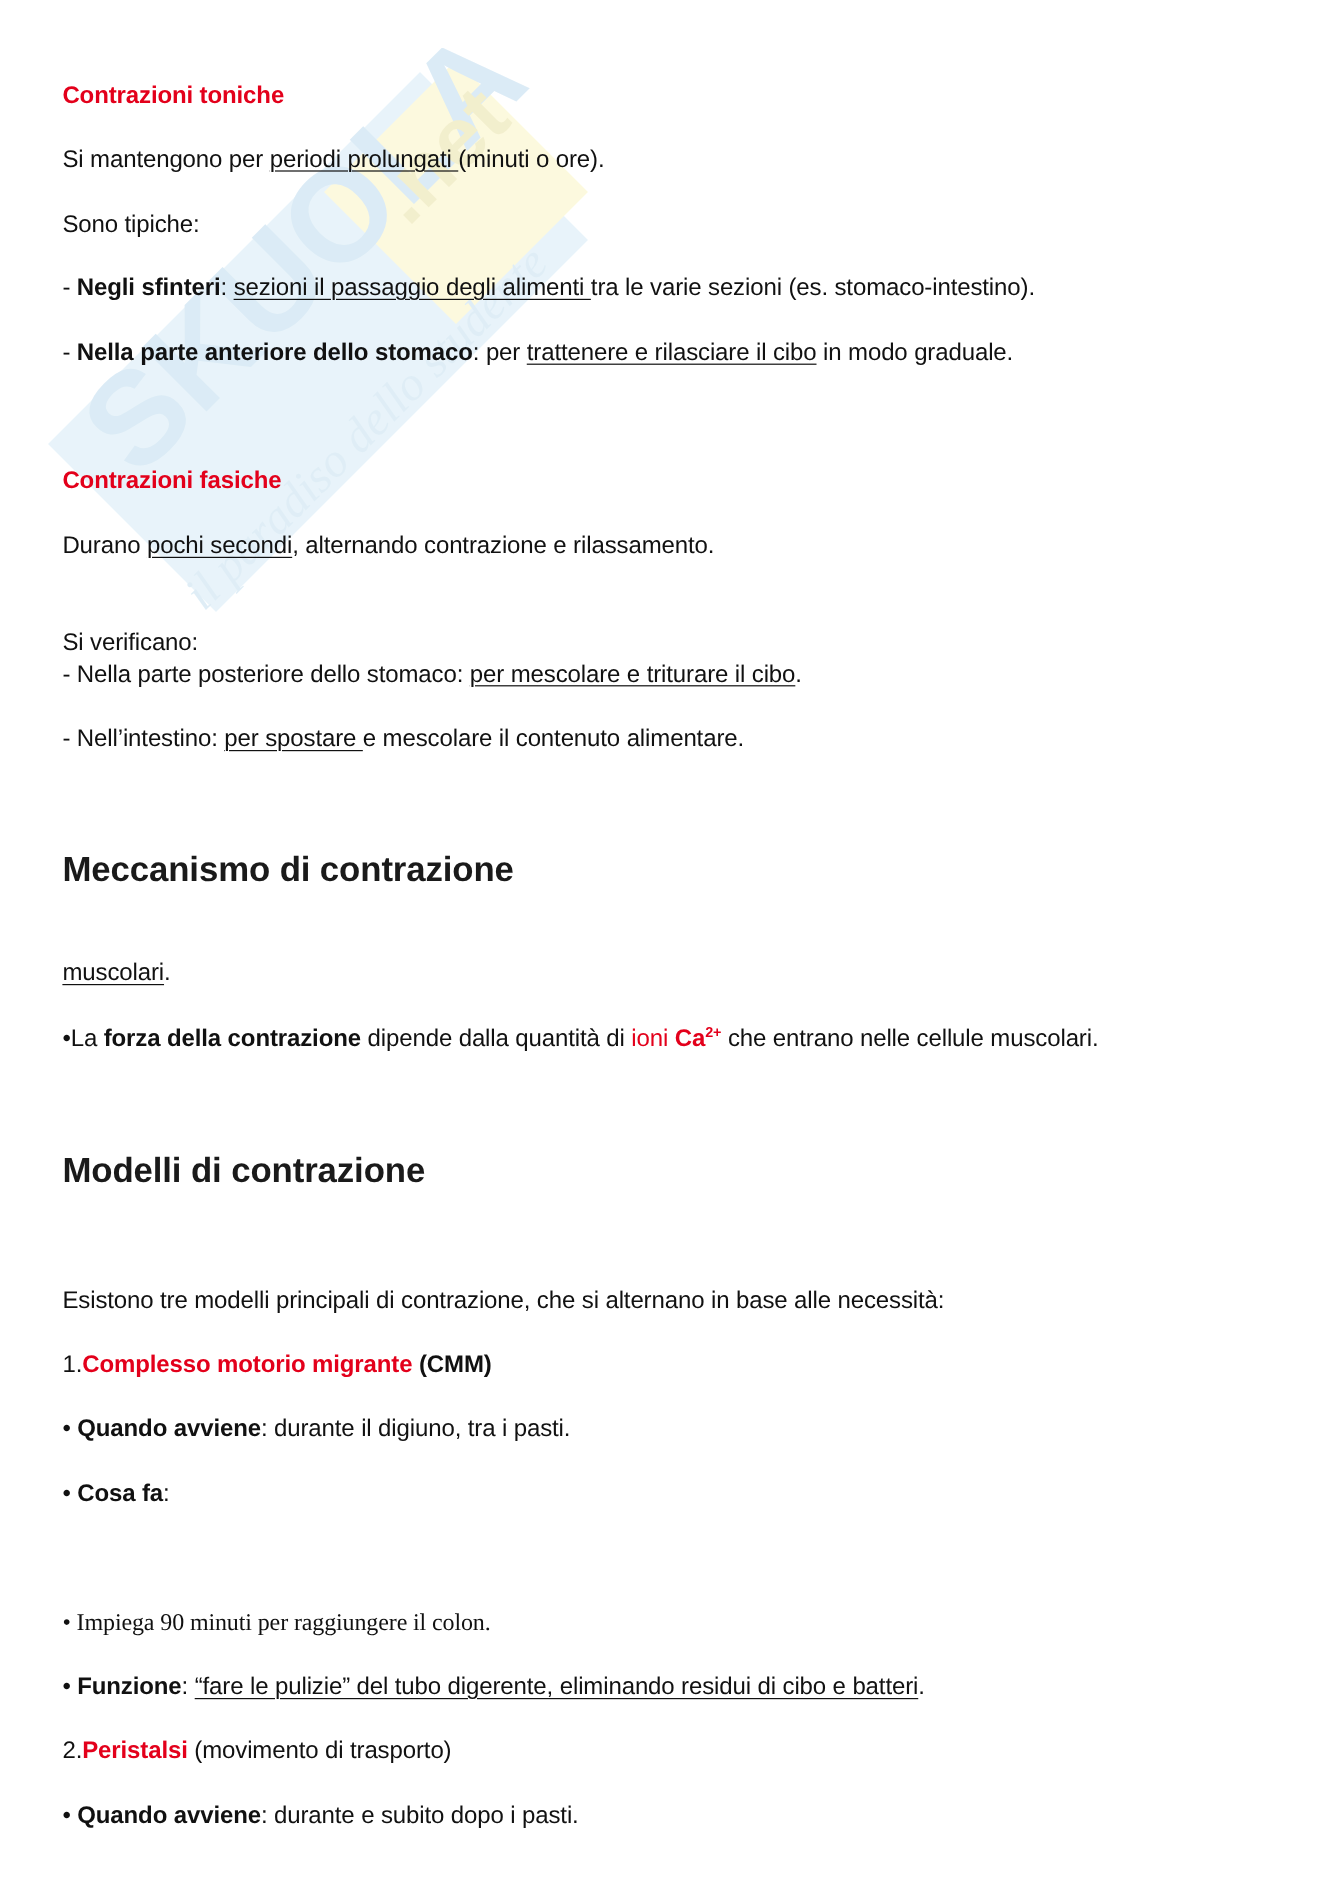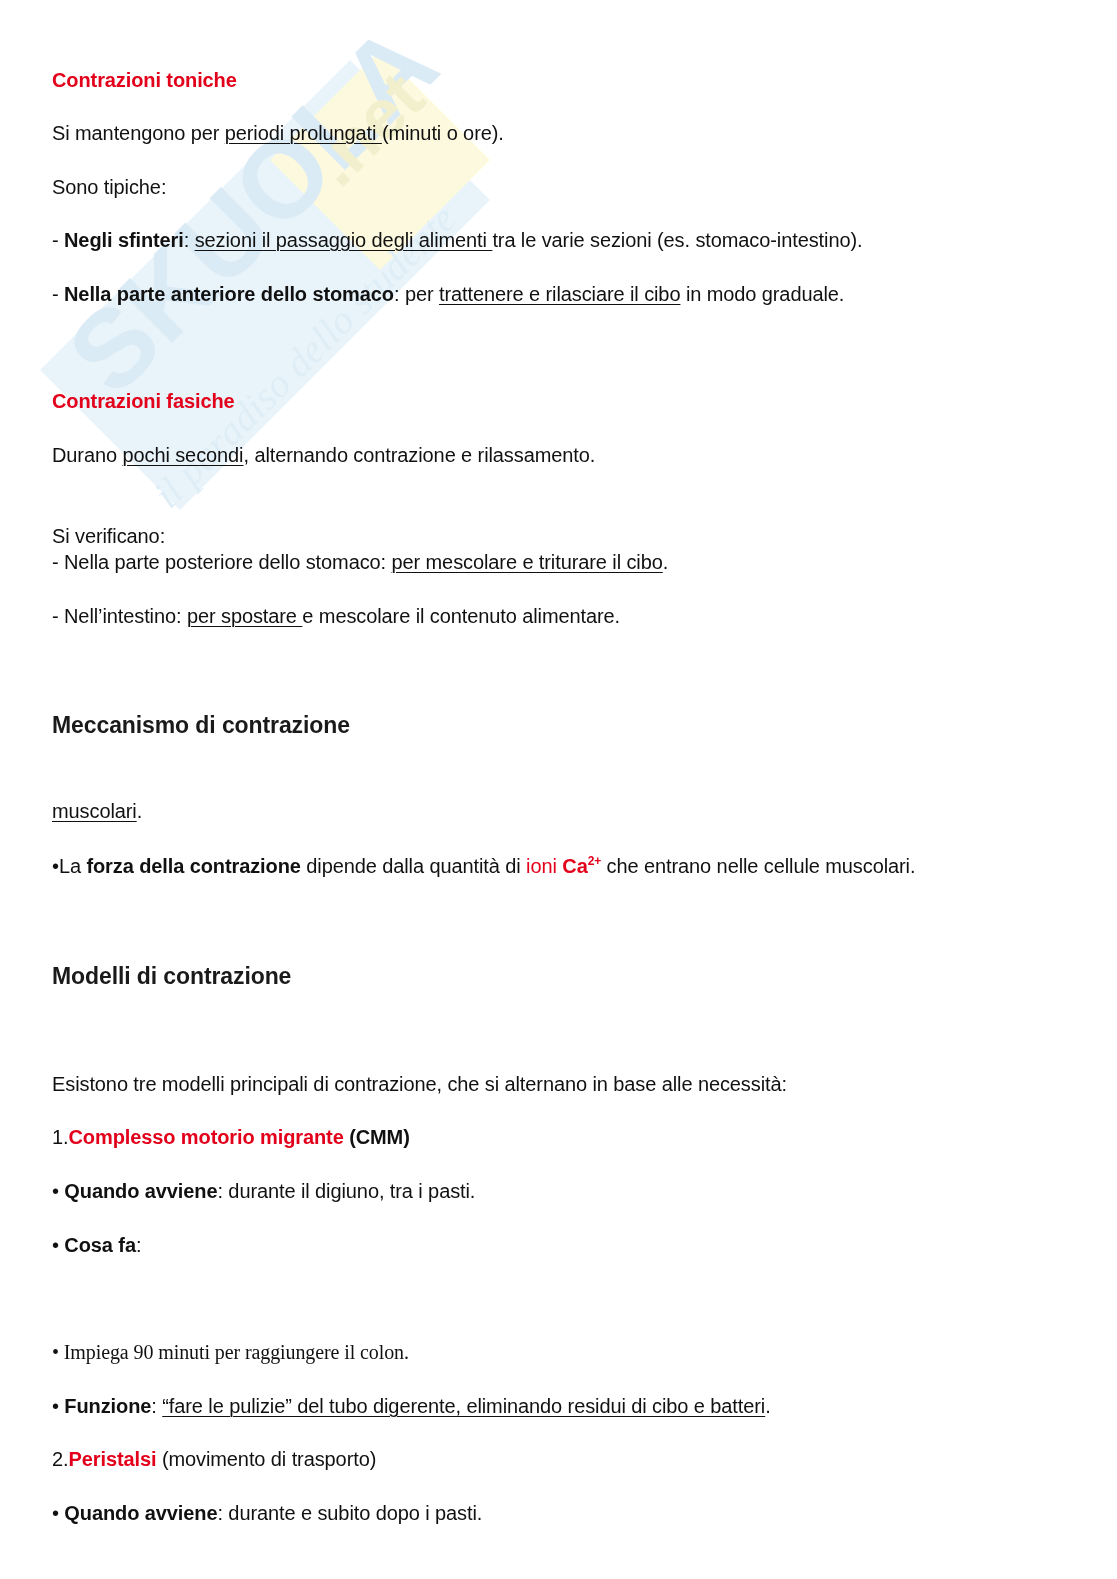--- a/index.html
+++ b/index.html
@@ -41,21 +41,21 @@
       letter-spacing: -0.1px;
     }
     .h-red {
       color: #e3001b;
       font-weight: bold;
       font-size: 20px;
     }
     .h-black {
       color: #1a1a1a;
       font-weight: bold;
-      font-size: 23px;
+      font-size: 29px;
     }
     .red { color: #e3001b; }
     .b { font-weight: bold; }
     .u { text-decoration: underline; text-underline-offset: 3px; text-decoration-thickness: 1px; }
     sup { font-size: 12px; line-height: 0; vertical-align: 8px; }
   </style>
 </head>
 <body>
 
 <svg class="watermark" viewBox="0 0 500 480" xmlns="http://www.w3.org/2000/svg">

